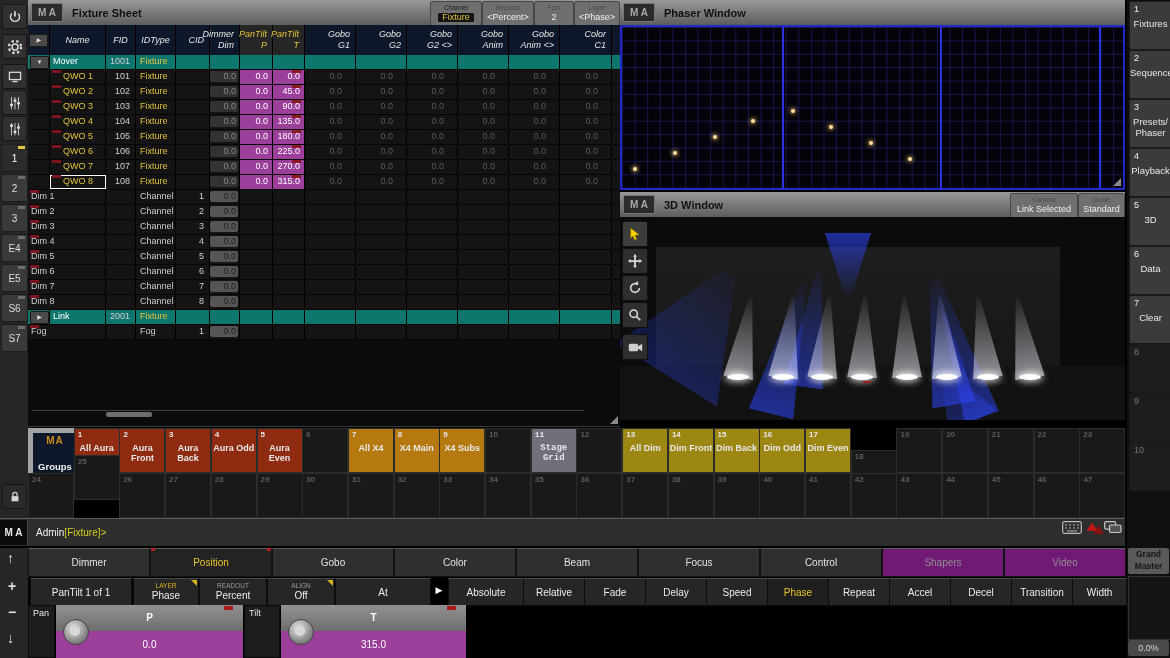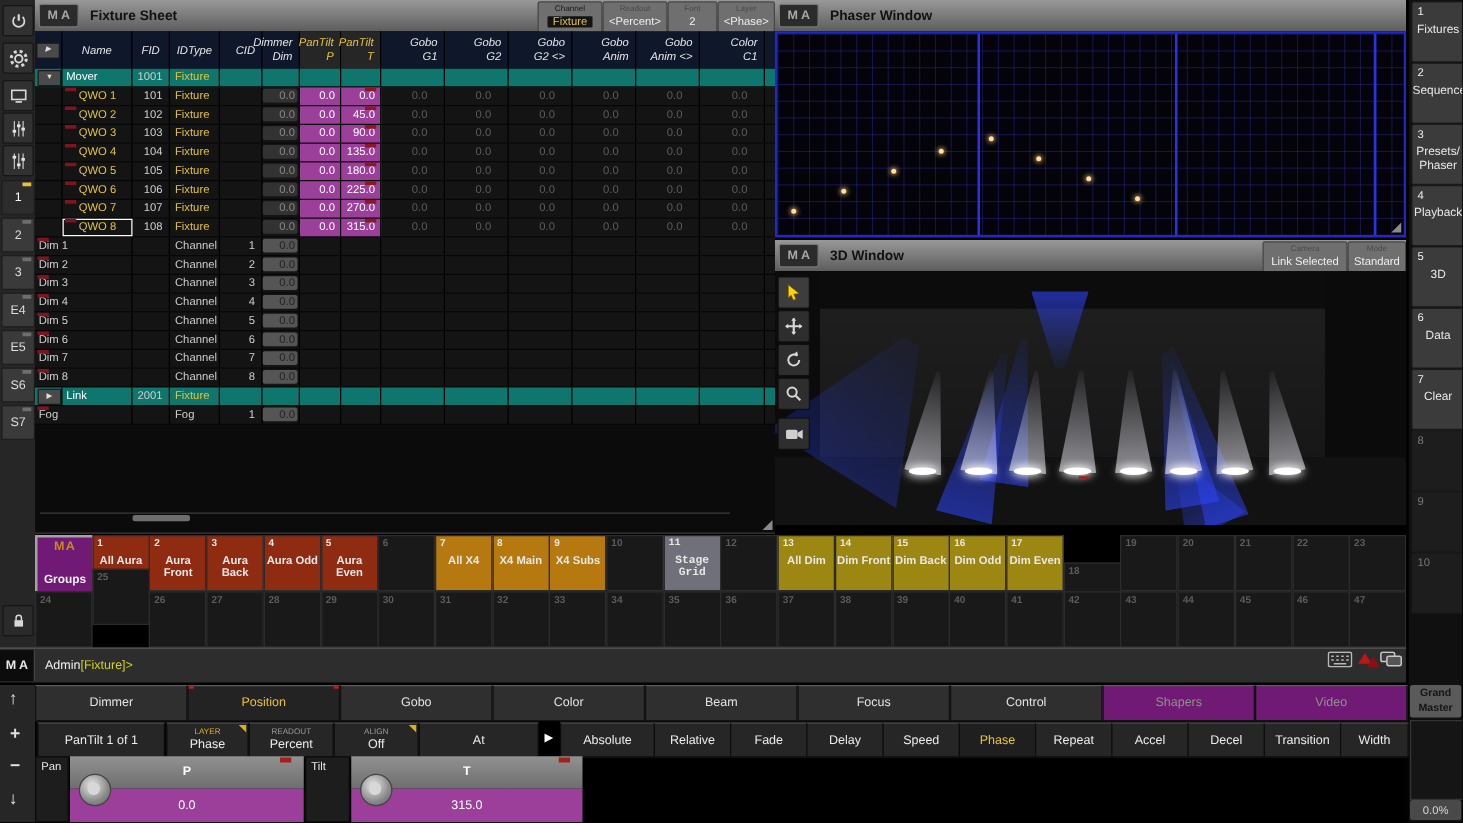--- a/index.html
+++ b/index.html
@@ -85,21 +85,21 @@
   
   .pool-cell{position:absolute;width:44px;height:43px;background:#191919;border:1px solid #2c2c2c;
              font-size:9px;color:#e8e8e8;overflow:hidden;}
   .pool-cell .num{position:absolute;top:1px;left:3px;font-size:8px;font-weight:bold;color:#e8e8e8;}
   .pool-cell.empty .num{color:#5c5c5c;}
   .pool-cell .plabel{position:absolute;left:0;right:0;top:14px;text-align:center;font-weight:bold;line-height:10px;}
   .pool-cell.red{background:#8e2b10;}
   .pool-cell.amber{background:#b5790f;}
   .pool-cell.olive{background:#9c8712;}
   .pool-cell.grey{background:#70707a;}
-  #groups-header{position:absolute;width:44px;height:43px;background:#701a75;border:2px solid #a3a3a3;}
+  #groups-header{position:absolute;width:44px;height:43px;background:#0f172a;border:5px solid #a3a3a3;}
   #groups-header .glogo{position:absolute;top:2px;left:0;right:0;text-align:center;color:#c98a1a;
                         font-weight:bold;font-size:10px;letter-spacing:1px;}
   #groups-header .glabel{position:absolute;bottom:4px;left:0;right:0;text-align:center;color:#f0f0f0;
                          font-weight:bold;font-size:9.5px;}
   
   #command-bar{left:0;top:518px;width:1125px;height:27px;background:#2d2d2d;border-top:1px solid #5a5a5a;
                border-bottom:2px solid #000;display:flex;align-items:center;}
   #cmd-logo{width:27px;height:25px;background:#0c0c0c;color:#e8e8e8;font-weight:bold;font-size:10px;
             display:flex;align-items:center;justify-content:center;gap:2px;border-right:1px solid #444;}
   #cmd-text{margin-left:8px;font-size:10px;}

